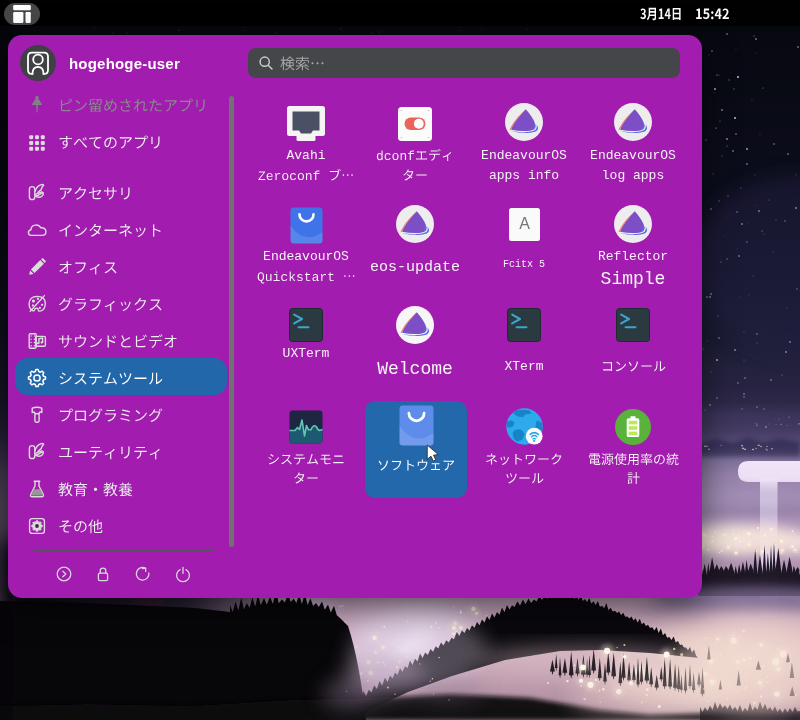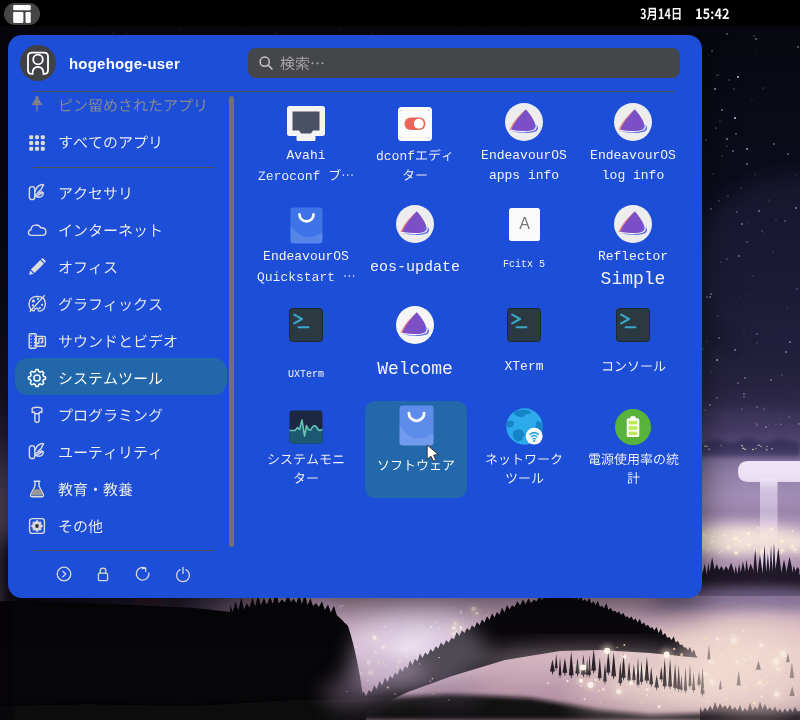--- a/index.html
+++ b/index.html
@@ -1,20 +1,20 @@
 <!DOCTYPE html>
 <html><head><meta charset="utf-8">
 <style>
 html,body{margin:0;padding:0}
 body{width:800px;height:720px;overflow:hidden;position:relative;background:#000;
   font-family:"Liberation Sans",sans-serif;}
 #wall{position:absolute;left:0;top:0;width:800px;height:720px}
 #topbar{position:absolute;left:0;top:0;width:800px;height:26px;background:#010102}
 #tbpill{position:absolute;left:4px;top:3px;width:36px;height:22px;border-radius:11px;background:#474748}
-#panel{position:absolute;left:8px;top:35px;width:694px;height:563px;background:#1d4ed8;
+#panel{position:absolute;left:8px;top:35px;width:694px;height:563px;background:#a21caf;
   border-radius:14px;box-shadow:0 10px 34px rgba(0,0,0,.55)}
 .sep{position:absolute;height:1px;background:#525358}
 #avatar{position:absolute;left:12px;top:10px;width:36px;height:36px;border-radius:50%;background:#404145}
 #uname{position:absolute;left:61px;top:20px;font-size:15px;font-weight:700;color:#fff;letter-spacing:.2px}
 #search{position:absolute;left:240px;top:13px;width:432px;height:30px;border-radius:8px;background:#45464a}
 .srow{position:absolute;left:7px;width:212px;height:37px}
 .srow.sel{background:#2267a9;border-radius:13px}
 #sbar{position:absolute;left:221px;top:61px;width:5px;height:451px;border-radius:2.5px;background:#717173}
 .tile{position:absolute;left:357px;top:365.5px;width:101.5px;height:97px;border-radius:10px;background:#2268ab}
 .lbl{position:absolute;color:#f4f4f4;font-size:13px;font-family:"Liberation Mono",monospace;white-space:nowrap;text-align:right;transform:translateX(-50%)}
@@ -827,27 +827,27 @@
         <rect x="13.7" y="22.6" width="8.6" height="3.6"></rect>
       </g>
     </svg>
     <svg class="ic" style="left:418px;top:409px" width="14" height="19" viewBox="0 0 13 18">
       <path d="M1 1 L1 14.5 L4.6 11.6 L6.8 16.2 L9.2 15.1 L7 10.6 L11.6 10 Z" fill="#fff" stroke="#333" stroke-width="0.9" stroke-linejoin="round"></path>
     </svg>
 <div class="lbl" style="left:298px;top:113.0px;font-size:13px;color:#f4f4f4">Avahi</div>
     <div class="lbl" style="left:516px;top:113.0px;font-size:13px;color:#f4f4f4">EndeavourOS</div>
     <div class="lbl" style="left:516px;top:132.9px;font-size:13px;color:#f4f4f4">apps info</div>
     <div class="lbl" style="left:625px;top:113.0px;font-size:13px;color:#f4f4f4">EndeavourOS</div>
-    <div class="lbl" style="left:625px;top:132.9px;font-size:13px;color:#f4f4f4">log info</div>
+    <div class="lbl" style="left:625px;top:132.9px;font-size:13px;color:#f4f4f4">log apps</div>
     <div class="lbl" style="left:298px;top:213.9px;font-size:13px;color:#f4f4f4">EndeavourOS</div>
     <div class="lbl" style="left:407px;top:223.9px;font-size:15px;color:#f4f4f4">eos-update</div>
     <div class="lbl" style="left:516px;top:223.9px;font-size:10px;color:#f4f4f4">Fcitx 5</div>
     <div class="lbl" style="left:625px;top:213.9px;font-size:13px;color:#f4f4f4">Reflector</div>
     <div class="lbl" style="left:625px;top:233.9px;font-size:18px;color:#f4f4f4">Simple</div>
-    <div class="lbl" style="left:298px;top:334px;font-size:10px;color:#f4f4f4">UXTerm</div>
+    <div class="lbl" style="left:298px;top:311px;font-size:13px;color:#f4f4f4">UXTerm</div>
     <div class="lbl" style="left:407px;top:323.9px;font-size:18px;color:#f4f4f4">Welcome</div>
     <div class="lbl" style="left:516px;top:323.9px;font-size:13px;color:#f4f4f4">XTerm</div>
 <svg style="position:absolute;left:271.5px;top:18.5px;overflow:visible" width="47" height="20" viewBox="0 -15 47 20">
       <path d="M6.1 -6.7V-2.8H9.1C8.7 -1.6 7.7 -0.4 5.0 0.4C5.2 0.6 5.6 1.0 5.7 1.3C8.2 0.4 9.4 -0.8 10.0 -2.2C10.9 -0.3 12.2 0.6 13.9 1.3C14.0 0.9 14.3 0.6 14.6 0.3C12.8 -0.3 11.6 -1.0 10.8 -2.8H13.7V-6.7H10.4V-8.1H12.8V-8.8C13.2 -8.6 13.7 -8.3 14.1 -8.1C14.2 -8.4 14.5 -8.8 14.7 -9.0C13.1 -9.7 11.4 -11.1 10.3 -12.6H9.3C8.6 -11.3 7.1 -9.9 5.6 -9.1V-9.4H3.9V-12.6H2.9V-9.4H0.8V-8.3H2.8C2.3 -6.3 1.4 -3.9 0.4 -2.6C0.6 -2.4 0.9 -1.9 1.0 -1.6C1.7 -2.6 2.4 -4.2 2.9 -5.8V1.2H3.9V-5.9C4.4 -5.1 4.9 -4.2 5.1 -3.7L5.8 -4.6C5.5 -5.0 4.3 -6.7 3.9 -7.2V-8.3H5.6V-8.4L5.8 -8.0C6.2 -8.2 6.6 -8.5 7.0 -8.8V-8.1H9.3V-6.7ZM9.9 -11.6C10.5 -10.7 11.5 -9.8 12.5 -9.1H7.4C8.4 -9.8 9.3 -10.7 9.9 -11.6ZM7.1 -5.8H9.3V-4.5C9.3 -4.3 9.3 -4.0 9.3 -3.8H7.1ZM10.4 -5.8H12.7V-3.8H10.3C10.3 -4.0 10.4 -4.2 10.4 -4.5Z M24.5 -1.5C25.8 -0.8 27.4 0.3 28.2 1.0L29.1 0.3C28.3 -0.4 26.6 -1.4 25.3 -2.1ZM19.4 -2.1C18.4 -1.2 17.0 -0.3 15.7 0.3C15.9 0.4 16.4 0.8 16.6 1.0C17.9 0.4 19.4 -0.6 20.4 -1.7ZM16.1 -8.8V-6.0H17.2V-7.9H21.1C20.6 -7.3 19.8 -6.6 19.2 -6.1L18.4 -6.5L17.6 -5.8C18.6 -5.4 19.7 -4.6 20.5 -4.1L19.4 -3.4L16.0 -3.4L16.1 -2.4L21.9 -2.5V1.2H23.0V-2.5L27.3 -2.7C27.7 -2.4 28.0 -2.1 28.2 -1.9L29.0 -2.5C28.2 -3.3 26.5 -4.5 25.2 -5.3L24.4 -4.7C25.0 -4.3 25.6 -3.9 26.2 -3.5L21.2 -3.4C22.7 -4.4 24.3 -5.6 25.6 -6.6L24.6 -7.2C23.8 -6.4 22.6 -5.5 21.4 -4.7C21.0 -5.0 20.5 -5.3 20.0 -5.6C20.8 -6.2 21.7 -6.9 22.4 -7.6L21.9 -7.9H27.9V-6.0H28.9V-8.8H23.0V-10.3H28.8V-11.3H23.0V-12.6H21.9V-11.3H16.1V-10.3H21.9V-8.8Z M32.5 -6.7C31.9 -6.7 31.5 -6.3 31.5 -5.7C31.5 -5.1 31.9 -4.7 32.5 -4.7C33.1 -4.7 33.5 -5.1 33.5 -5.7C33.5 -6.3 33.1 -6.7 32.5 -6.7ZM37.5 -6.7C36.9 -6.7 36.5 -6.3 36.5 -5.7C36.5 -5.1 36.9 -4.7 37.5 -4.7C38.1 -4.7 38.5 -5.1 38.5 -5.7C38.5 -6.3 38.1 -6.7 37.5 -6.7ZM42.5 -6.7C41.9 -6.7 41.5 -6.3 41.5 -5.7C41.5 -5.1 41.9 -4.7 42.5 -4.7C43.0 -4.7 43.5 -5.1 43.5 -5.7C43.5 -6.3 43.0 -6.7 42.5 -6.7Z" fill="#a7a7a8"></path>
     </svg>
     <svg style="position:absolute;left:50.0px;top:60.6px;overflow:visible" width="152" height="20" viewBox="0 -15 152 20">
       <path d="M11.4 -10.5C11.4 -11.0 11.8 -11.5 12.4 -11.5C12.9 -11.5 13.4 -11.0 13.4 -10.5C13.4 -9.9 12.9 -9.5 12.4 -9.5C11.8 -9.5 11.4 -9.9 11.4 -10.5ZM10.7 -10.5C10.7 -9.5 11.4 -8.8 12.4 -8.8C13.3 -8.8 14.1 -9.5 14.1 -10.5C14.1 -11.4 13.3 -12.2 12.4 -12.2C11.4 -12.2 10.7 -11.4 10.7 -10.5ZM4.2 -11.2H2.8C2.9 -10.9 2.9 -10.4 2.9 -10.0C2.9 -9.2 2.9 -3.2 2.9 -1.8C2.9 -0.6 3.5 -0.0 4.7 0.2C5.3 0.3 6.2 0.3 7.1 0.3C8.7 0.3 11.0 0.2 12.3 0.0V-1.4C11.0 -1.0 8.7 -0.9 7.1 -0.9C6.4 -0.9 5.6 -0.9 5.2 -1.0C4.4 -1.2 4.1 -1.3 4.1 -2.1V-5.4C6.0 -5.9 8.6 -6.7 10.2 -7.4C10.7 -7.5 11.2 -7.8 11.7 -7.9L11.1 -9.2C10.7 -8.9 10.3 -8.7 9.8 -8.5C8.2 -7.8 5.9 -7.1 4.1 -6.6V-10.0C4.1 -10.5 4.1 -10.9 4.2 -11.2Z M18.4 -11.0 17.6 -10.1C18.7 -9.3 20.5 -7.7 21.3 -6.9L22.2 -7.9C21.4 -8.7 19.5 -10.3 18.4 -11.0ZM17.1 -0.9 17.9 0.3C20.4 -0.2 22.3 -1.1 23.8 -2.0C26.1 -3.5 27.8 -5.5 28.8 -7.4L28.1 -8.7C27.3 -6.8 25.4 -4.6 23.1 -3.1C21.7 -2.2 19.7 -1.3 17.1 -0.9Z M33.7 -1.8H36.9V-0.3H33.7ZM33.7 -2.7V-4.2H36.9V-2.7ZM41.4 -1.8V-0.3H38.0V-1.8ZM41.4 -2.7H38.0V-4.2H41.4ZM32.6 -5.1V1.2H33.7V0.6H41.4V1.1H42.5V-5.1ZM37.5 -11.8V-10.8H39.3C39.1 -8.8 38.5 -7.2 36.5 -6.3C36.8 -6.1 37.1 -5.8 37.2 -5.5C39.5 -6.6 40.1 -8.4 40.4 -10.8H42.6C42.5 -8.3 42.4 -7.3 42.1 -7.1C42.0 -6.9 41.9 -6.9 41.7 -6.9C41.4 -6.9 40.8 -6.9 40.2 -7.0C40.4 -6.7 40.5 -6.3 40.5 -6.0C41.2 -6.0 41.8 -5.9 42.2 -6.0C42.6 -6.0 42.8 -6.1 43.1 -6.4C43.5 -6.8 43.6 -8.0 43.7 -11.3C43.8 -11.4 43.8 -11.8 43.8 -11.8ZM34.4 -9.3C34.8 -8.9 35.2 -8.5 35.5 -8.0L33.0 -7.3L32.9 -10.5C34.3 -10.8 35.9 -11.3 37.0 -11.7L36.2 -12.6C35.4 -12.2 34.0 -11.7 32.7 -11.4L31.8 -11.7L31.9 -7.1L30.6 -6.8L30.9 -5.7L36.1 -7.1C36.2 -6.8 36.3 -6.6 36.4 -6.3L37.4 -6.9C37.1 -7.7 36.2 -8.9 35.3 -9.8Z M53.1 -8.5C52.7 -6.9 52.0 -5.4 51.4 -4.3L51.1 -4.8C50.7 -5.4 50.3 -6.4 49.9 -7.4C50.9 -8.0 52.0 -8.4 53.1 -8.5ZM48.9 -10.9 47.7 -10.5C47.8 -10.1 48.0 -9.6 48.1 -9.2L48.6 -7.8C47.2 -6.7 46.3 -4.9 46.3 -3.1C46.3 -1.4 47.2 -0.4 48.4 -0.4C49.5 -0.4 50.4 -1.2 51.3 -2.3C51.6 -2.0 51.8 -1.7 52.0 -1.5L53.0 -2.2C52.7 -2.5 52.4 -2.9 52.1 -3.3C52.9 -4.5 53.7 -6.5 54.3 -8.4C56.2 -8.1 57.4 -6.6 57.4 -4.6C57.4 -2.3 55.7 -0.7 52.5 -0.4L53.2 0.7C56.4 0.2 58.6 -1.6 58.6 -4.6C58.6 -7.2 56.9 -9.0 54.5 -9.4L54.8 -10.4C54.8 -10.7 54.9 -11.2 55.0 -11.6L53.7 -11.7C53.7 -11.4 53.7 -10.9 53.7 -10.6C53.6 -10.2 53.5 -9.9 53.4 -9.5C52.1 -9.5 50.8 -9.2 49.6 -8.4L49.2 -9.6C49.1 -10.0 49.0 -10.5 48.9 -10.9ZM50.7 -3.3C50.0 -2.4 49.2 -1.6 48.5 -1.6C47.8 -1.6 47.4 -2.2 47.4 -3.2C47.4 -4.4 48.0 -5.8 49.0 -6.7C49.4 -5.6 49.9 -4.5 50.3 -3.8Z M64.7 -4.7 63.5 -5.0C63.1 -4.1 62.8 -3.3 62.8 -2.5C62.8 -0.4 64.6 0.6 67.4 0.6C69.1 0.6 70.4 0.5 71.3 0.3L71.4 -0.9C70.3 -0.7 69.0 -0.5 67.5 -0.5C65.3 -0.5 64.0 -1.2 64.0 -2.6C64.0 -3.3 64.2 -4.0 64.7 -4.7ZM62.4 -9.5 62.4 -8.3C64.8 -8.1 66.9 -8.1 68.7 -8.2C69.2 -7.0 69.9 -5.7 70.5 -4.8C70.0 -4.9 68.9 -5.0 68.0 -5.0L67.9 -4.0C69.0 -4.0 70.8 -3.8 71.5 -3.6L72.2 -4.5C71.9 -4.7 71.7 -5.0 71.5 -5.3C71.0 -6.0 70.3 -7.2 69.8 -8.4C70.8 -8.5 72.0 -8.7 72.9 -9.0L72.8 -10.1C71.8 -9.8 70.5 -9.6 69.5 -9.4C69.2 -10.3 68.9 -11.3 68.8 -12.0L67.5 -11.8C67.6 -11.4 67.8 -10.9 67.9 -10.6L68.3 -9.3C66.7 -9.2 64.6 -9.2 62.4 -9.5Z M79.4 -10.8 79.3 -9.4C78.5 -9.2 77.7 -9.2 77.2 -9.1C76.8 -9.1 76.5 -9.1 76.2 -9.1L76.3 -7.9L79.2 -8.3L79.1 -6.8C78.4 -5.6 76.7 -3.3 75.8 -2.2L76.6 -1.2C77.3 -2.2 78.3 -3.6 79.0 -4.7L79.0 -4.2C79.0 -2.5 79.0 -1.8 79.0 -0.3C79.0 -0.1 78.9 0.3 78.9 0.6H80.2C80.2 0.3 80.2 -0.1 80.1 -0.3C80.1 -1.7 80.1 -2.6 80.1 -4.0C80.1 -4.5 80.1 -5.1 80.1 -5.7C81.5 -7.2 83.3 -8.6 84.5 -8.6C85.3 -8.6 85.8 -8.2 85.8 -7.4C85.8 -5.9 85.2 -3.4 85.2 -1.8C85.2 -0.5 85.9 0.1 86.8 0.1C87.9 0.1 88.8 -0.3 89.6 -1.1L89.4 -2.4C88.7 -1.6 87.9 -1.2 87.2 -1.2C86.6 -1.2 86.4 -1.6 86.4 -2.1C86.4 -3.6 86.9 -6.2 86.9 -7.7C86.9 -8.9 86.2 -9.7 84.8 -9.7C83.3 -9.7 81.4 -8.3 80.2 -7.2L80.3 -8.1C80.5 -8.4 80.8 -8.8 81.0 -9.1L80.5 -9.6L80.4 -9.6C80.5 -10.7 80.7 -11.5 80.7 -11.9L79.3 -11.9C79.4 -11.5 79.4 -11.1 79.4 -10.8Z M98.1 -7.2V-6.1C99.0 -6.2 99.9 -6.3 100.8 -6.3C101.7 -6.3 102.6 -6.2 103.4 -6.1L103.4 -7.2C102.6 -7.3 101.7 -7.4 100.8 -7.4C99.8 -7.4 98.8 -7.3 98.1 -7.2ZM98.4 -3.6 97.2 -3.7C97.1 -3.1 97.0 -2.5 97.0 -1.9C97.0 -0.4 98.3 0.3 100.7 0.3C101.8 0.3 102.8 0.2 103.6 0.1L103.6 -1.1C102.7 -0.9 101.7 -0.8 100.7 -0.8C98.5 -0.8 98.2 -1.5 98.2 -2.2C98.2 -2.6 98.2 -3.1 98.4 -3.6ZM93.3 -9.3C92.8 -9.3 92.2 -9.3 91.5 -9.4L91.6 -8.2C92.1 -8.2 92.6 -8.2 93.3 -8.2C93.7 -8.2 94.2 -8.2 94.7 -8.2C94.6 -7.7 94.4 -7.1 94.3 -6.6C93.7 -4.5 92.7 -1.5 91.8 0.1L93.1 0.5C93.9 -1.1 94.9 -4.2 95.4 -6.3C95.6 -7.0 95.8 -7.7 95.9 -8.3C97.0 -8.5 98.1 -8.6 99.0 -8.8V-10.0C98.1 -9.8 97.1 -9.6 96.2 -9.5L96.4 -10.6C96.4 -10.9 96.6 -11.5 96.6 -11.8L95.2 -11.9C95.2 -11.6 95.2 -11.1 95.2 -10.7C95.1 -10.4 95.0 -9.9 94.9 -9.4C94.3 -9.3 93.8 -9.3 93.3 -9.3Z M119.0 -10.1 118.2 -10.8C118.0 -10.8 117.5 -10.8 117.2 -10.8C116.3 -10.8 109.3 -10.8 108.6 -10.8C108.0 -10.8 107.4 -10.8 106.9 -10.9V-9.5C107.4 -9.6 108.0 -9.6 108.6 -9.6C109.3 -9.6 116.1 -9.6 117.1 -9.6C116.6 -8.7 115.2 -7.0 113.8 -6.3L114.8 -5.5C116.5 -6.6 118.0 -8.6 118.6 -9.6C118.7 -9.8 118.9 -10.0 119.0 -10.1ZM113.0 -8.2H111.6C111.7 -7.8 111.7 -7.4 111.7 -7.1C111.7 -4.6 111.4 -2.4 109.0 -1.0C108.6 -0.7 108.1 -0.5 107.7 -0.3L108.8 0.6C112.6 -1.3 113.0 -4.1 113.0 -8.2Z M132.1 -10.8C132.1 -11.3 132.5 -11.8 133.1 -11.8C133.6 -11.8 134.1 -11.3 134.1 -10.8C134.1 -10.2 133.6 -9.8 133.1 -9.8C132.5 -9.8 132.1 -10.2 132.1 -10.8ZM131.4 -10.8C131.4 -10.6 131.4 -10.4 131.5 -10.3L131.0 -10.3C130.3 -10.3 124.3 -10.3 123.5 -10.3C123.0 -10.3 122.4 -10.3 122.0 -10.4V-9.0C122.3 -9.1 122.8 -9.1 123.5 -9.1C124.3 -9.1 130.2 -9.1 131.1 -9.1C130.9 -7.6 130.2 -5.6 129.2 -4.2C127.9 -2.6 126.2 -1.3 123.3 -0.6L124.3 0.5C127.1 -0.3 128.9 -1.7 130.2 -3.5C131.4 -5.0 132.2 -7.4 132.5 -9.0L132.5 -9.2C132.7 -9.1 132.9 -9.1 133.1 -9.1C134.0 -9.1 134.8 -9.8 134.8 -10.8C134.8 -11.7 134.0 -12.5 133.1 -12.5C132.1 -12.5 131.4 -11.7 131.4 -10.8Z M146.6 -11.4H145.2C145.3 -11.0 145.3 -10.6 145.3 -10.1C145.3 -9.6 145.3 -8.3 145.3 -7.7C145.3 -4.9 145.1 -3.7 144.1 -2.4C143.1 -1.4 141.9 -0.8 140.5 -0.4L141.4 0.6C142.5 0.2 144.0 -0.4 145.0 -1.6C146.1 -2.9 146.6 -4.0 146.6 -7.6C146.6 -8.2 146.6 -9.5 146.6 -10.1C146.6 -10.6 146.6 -11.0 146.6 -11.4ZM139.7 -11.3H138.3C138.3 -11.0 138.4 -10.5 138.4 -10.2C138.4 -9.7 138.4 -5.8 138.4 -5.2C138.4 -4.7 138.3 -4.3 138.3 -4.0H139.7C139.7 -4.3 139.6 -4.8 139.6 -5.2C139.6 -5.8 139.6 -9.7 139.6 -10.2C139.6 -10.5 139.7 -11.0 139.7 -11.3Z" fill="#8a8a8d"></path>
     </svg>
     <svg style="position:absolute;left:50.0px;top:98.1px;overflow:visible" width="107" height="20" viewBox="0 -15 107 20">
       <path d="M8.5 -5.6C8.7 -4.2 8.1 -3.5 7.2 -3.5C6.4 -3.5 5.7 -4.0 5.7 -5.0C5.7 -5.9 6.4 -6.5 7.2 -6.5C7.8 -6.5 8.3 -6.3 8.5 -5.6ZM1.4 -9.8 1.5 -8.6C3.3 -8.8 5.9 -8.9 8.2 -8.9L8.2 -7.4C7.9 -7.5 7.6 -7.5 7.2 -7.5C5.8 -7.5 4.5 -6.4 4.5 -4.9C4.5 -3.3 5.7 -2.4 7.0 -2.4C7.5 -2.4 7.9 -2.6 8.3 -2.8C7.7 -1.5 6.3 -0.6 4.3 -0.2L5.3 0.8C8.8 -0.2 9.8 -2.5 9.8 -4.5C9.8 -5.3 9.7 -5.9 9.3 -6.4L9.3 -8.9H9.5C11.7 -8.9 13.1 -8.9 13.9 -8.8L13.9 -9.9C13.2 -9.9 11.4 -10.0 9.5 -10.0H9.3L9.3 -10.9C9.3 -11.1 9.4 -11.7 9.4 -11.9H8.0C8.1 -11.8 8.1 -11.3 8.1 -10.9L8.2 -9.9C5.9 -9.9 3.1 -9.8 1.4 -9.8Z M15.7 -3.8 16.8 -2.7C17.0 -3.0 17.4 -3.5 17.7 -3.9C18.4 -4.8 19.7 -6.5 20.4 -7.3C20.9 -8.0 21.2 -8.1 21.8 -7.4C22.5 -6.6 23.7 -5.2 24.7 -4.1C25.7 -2.9 27.0 -1.3 28.2 -0.3L29.1 -1.3C27.8 -2.6 26.3 -4.1 25.4 -5.1C24.4 -6.1 23.3 -7.6 22.4 -8.6C21.4 -9.6 20.6 -9.4 19.7 -8.4C18.8 -7.3 17.6 -5.6 16.8 -4.8C16.4 -4.4 16.1 -4.1 15.7 -3.8ZM25.4 -10.1 24.5 -9.8C25.0 -9.1 25.5 -8.1 25.9 -7.3L26.8 -7.7C26.5 -8.4 25.8 -9.6 25.4 -10.1ZM27.3 -10.9 26.5 -10.5C27.0 -9.8 27.5 -8.9 27.9 -8.1L28.8 -8.5C28.4 -9.2 27.7 -10.4 27.3 -10.9Z M31.3 -10.0 31.4 -8.7C33.0 -9.0 36.9 -9.4 38.5 -9.5C37.1 -8.7 35.7 -6.8 35.7 -4.5C35.7 -1.1 38.8 0.4 41.6 0.5L42.0 -0.8C39.6 -0.9 36.9 -1.8 36.9 -4.7C36.9 -6.5 38.2 -8.8 40.3 -9.5C41.1 -9.7 42.4 -9.7 43.2 -9.7V-10.9C42.2 -10.9 40.8 -10.8 39.2 -10.7C36.4 -10.4 33.6 -10.1 32.6 -10.0C32.3 -10.0 31.8 -10.0 31.3 -10.0Z M52.1 -9.6C52.0 -8.2 51.7 -6.8 51.3 -5.6C50.5 -3.0 49.7 -2.0 49.0 -2.0C48.4 -2.0 47.5 -2.9 47.5 -4.8C47.5 -6.8 49.3 -9.3 52.1 -9.6ZM53.4 -9.7C55.9 -9.4 57.4 -7.6 57.4 -5.3C57.4 -2.7 55.5 -1.3 53.6 -0.8C53.2 -0.8 52.8 -0.7 52.3 -0.6L53.0 0.5C56.5 0.0 58.6 -2.1 58.6 -5.2C58.6 -8.3 56.4 -10.8 52.9 -10.8C49.2 -10.8 46.3 -7.9 46.3 -4.7C46.3 -2.2 47.7 -0.7 49.0 -0.7C50.4 -0.7 51.6 -2.2 52.5 -5.3C52.9 -6.7 53.2 -8.2 53.4 -9.7Z M74.0 -10.1 73.2 -10.8C73.0 -10.8 72.5 -10.8 72.2 -10.8C71.3 -10.8 64.3 -10.8 63.6 -10.8C63.0 -10.8 62.4 -10.8 61.9 -10.9V-9.5C62.4 -9.6 63.0 -9.6 63.6 -9.6C64.3 -9.6 71.1 -9.6 72.1 -9.6C71.6 -8.7 70.2 -7.0 68.8 -6.3L69.8 -5.5C71.5 -6.6 73.0 -8.6 73.6 -9.6C73.7 -9.8 73.9 -10.0 74.0 -10.1ZM68.0 -8.2H66.6C66.7 -7.8 66.7 -7.4 66.7 -7.1C66.7 -4.6 66.4 -2.4 64.0 -1.0C63.6 -0.7 63.1 -0.5 62.7 -0.3L63.8 0.6C67.6 -1.3 68.0 -4.1 68.0 -8.2Z M87.1 -10.8C87.1 -11.3 87.5 -11.8 88.1 -11.8C88.6 -11.8 89.1 -11.3 89.1 -10.8C89.1 -10.2 88.6 -9.8 88.1 -9.8C87.5 -9.8 87.1 -10.2 87.1 -10.8ZM86.4 -10.8C86.4 -10.6 86.4 -10.4 86.5 -10.3L86.0 -10.3C85.3 -10.3 79.3 -10.3 78.5 -10.3C78.0 -10.3 77.4 -10.3 77.0 -10.4V-9.0C77.3 -9.1 77.8 -9.1 78.5 -9.1C79.3 -9.1 85.2 -9.1 86.1 -9.1C85.9 -7.6 85.2 -5.6 84.2 -4.2C82.9 -2.6 81.2 -1.3 78.3 -0.6L79.3 0.5C82.1 -0.3 83.9 -1.7 85.2 -3.5C86.4 -5.0 87.2 -7.4 87.5 -9.0L87.5 -9.2C87.7 -9.1 87.9 -9.1 88.1 -9.1C89.0 -9.1 89.8 -9.8 89.8 -10.8C89.8 -11.7 89.0 -12.5 88.1 -12.5C87.1 -12.5 86.4 -11.7 86.4 -10.8Z M101.6 -11.4H100.2C100.3 -11.0 100.3 -10.6 100.3 -10.1C100.3 -9.6 100.3 -8.3 100.3 -7.7C100.3 -4.9 100.1 -3.7 99.1 -2.4C98.1 -1.4 96.9 -0.8 95.5 -0.4L96.5 0.6C97.5 0.2 99.0 -0.4 100.0 -1.6C101.1 -2.9 101.6 -4.0 101.6 -7.6C101.6 -8.2 101.6 -9.5 101.6 -10.1C101.6 -10.6 101.6 -11.0 101.6 -11.4ZM94.7 -11.3H93.3C93.3 -11.0 93.4 -10.5 93.4 -10.2C93.4 -9.7 93.4 -5.8 93.4 -5.2C93.4 -4.7 93.3 -4.3 93.3 -4.0H94.7C94.7 -4.3 94.6 -4.8 94.6 -5.2C94.6 -5.8 94.6 -9.7 94.6 -10.2C94.6 -10.5 94.7 -11.0 94.7 -11.3Z" fill="#ededee"></path>

